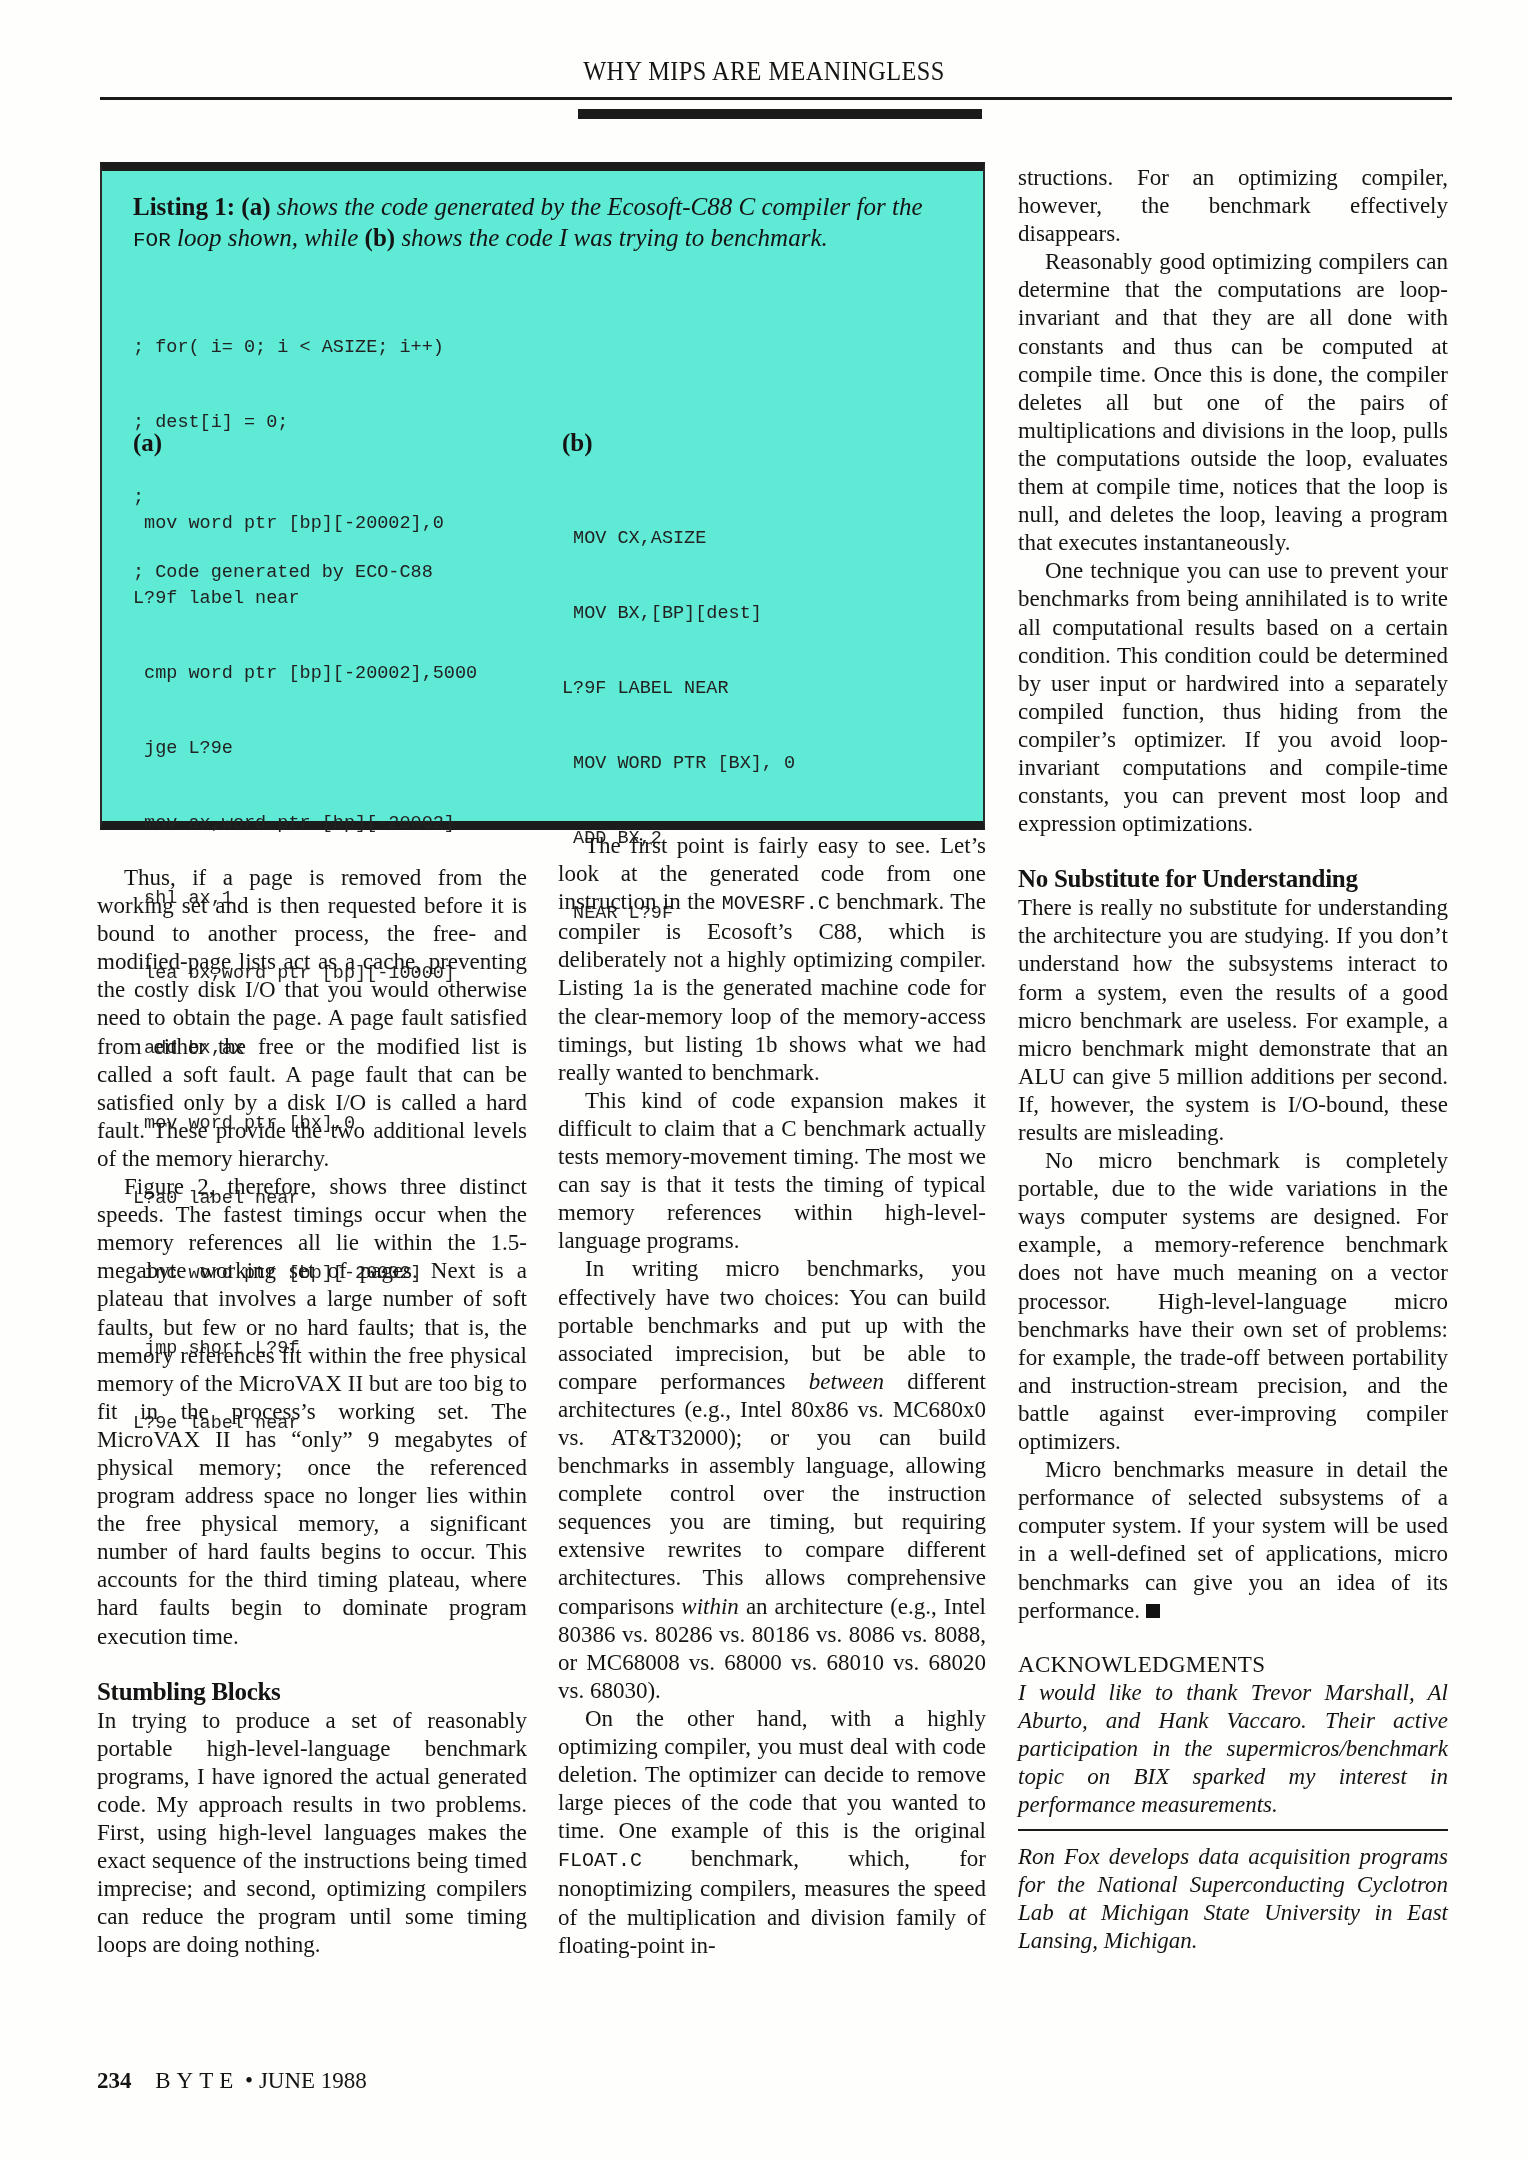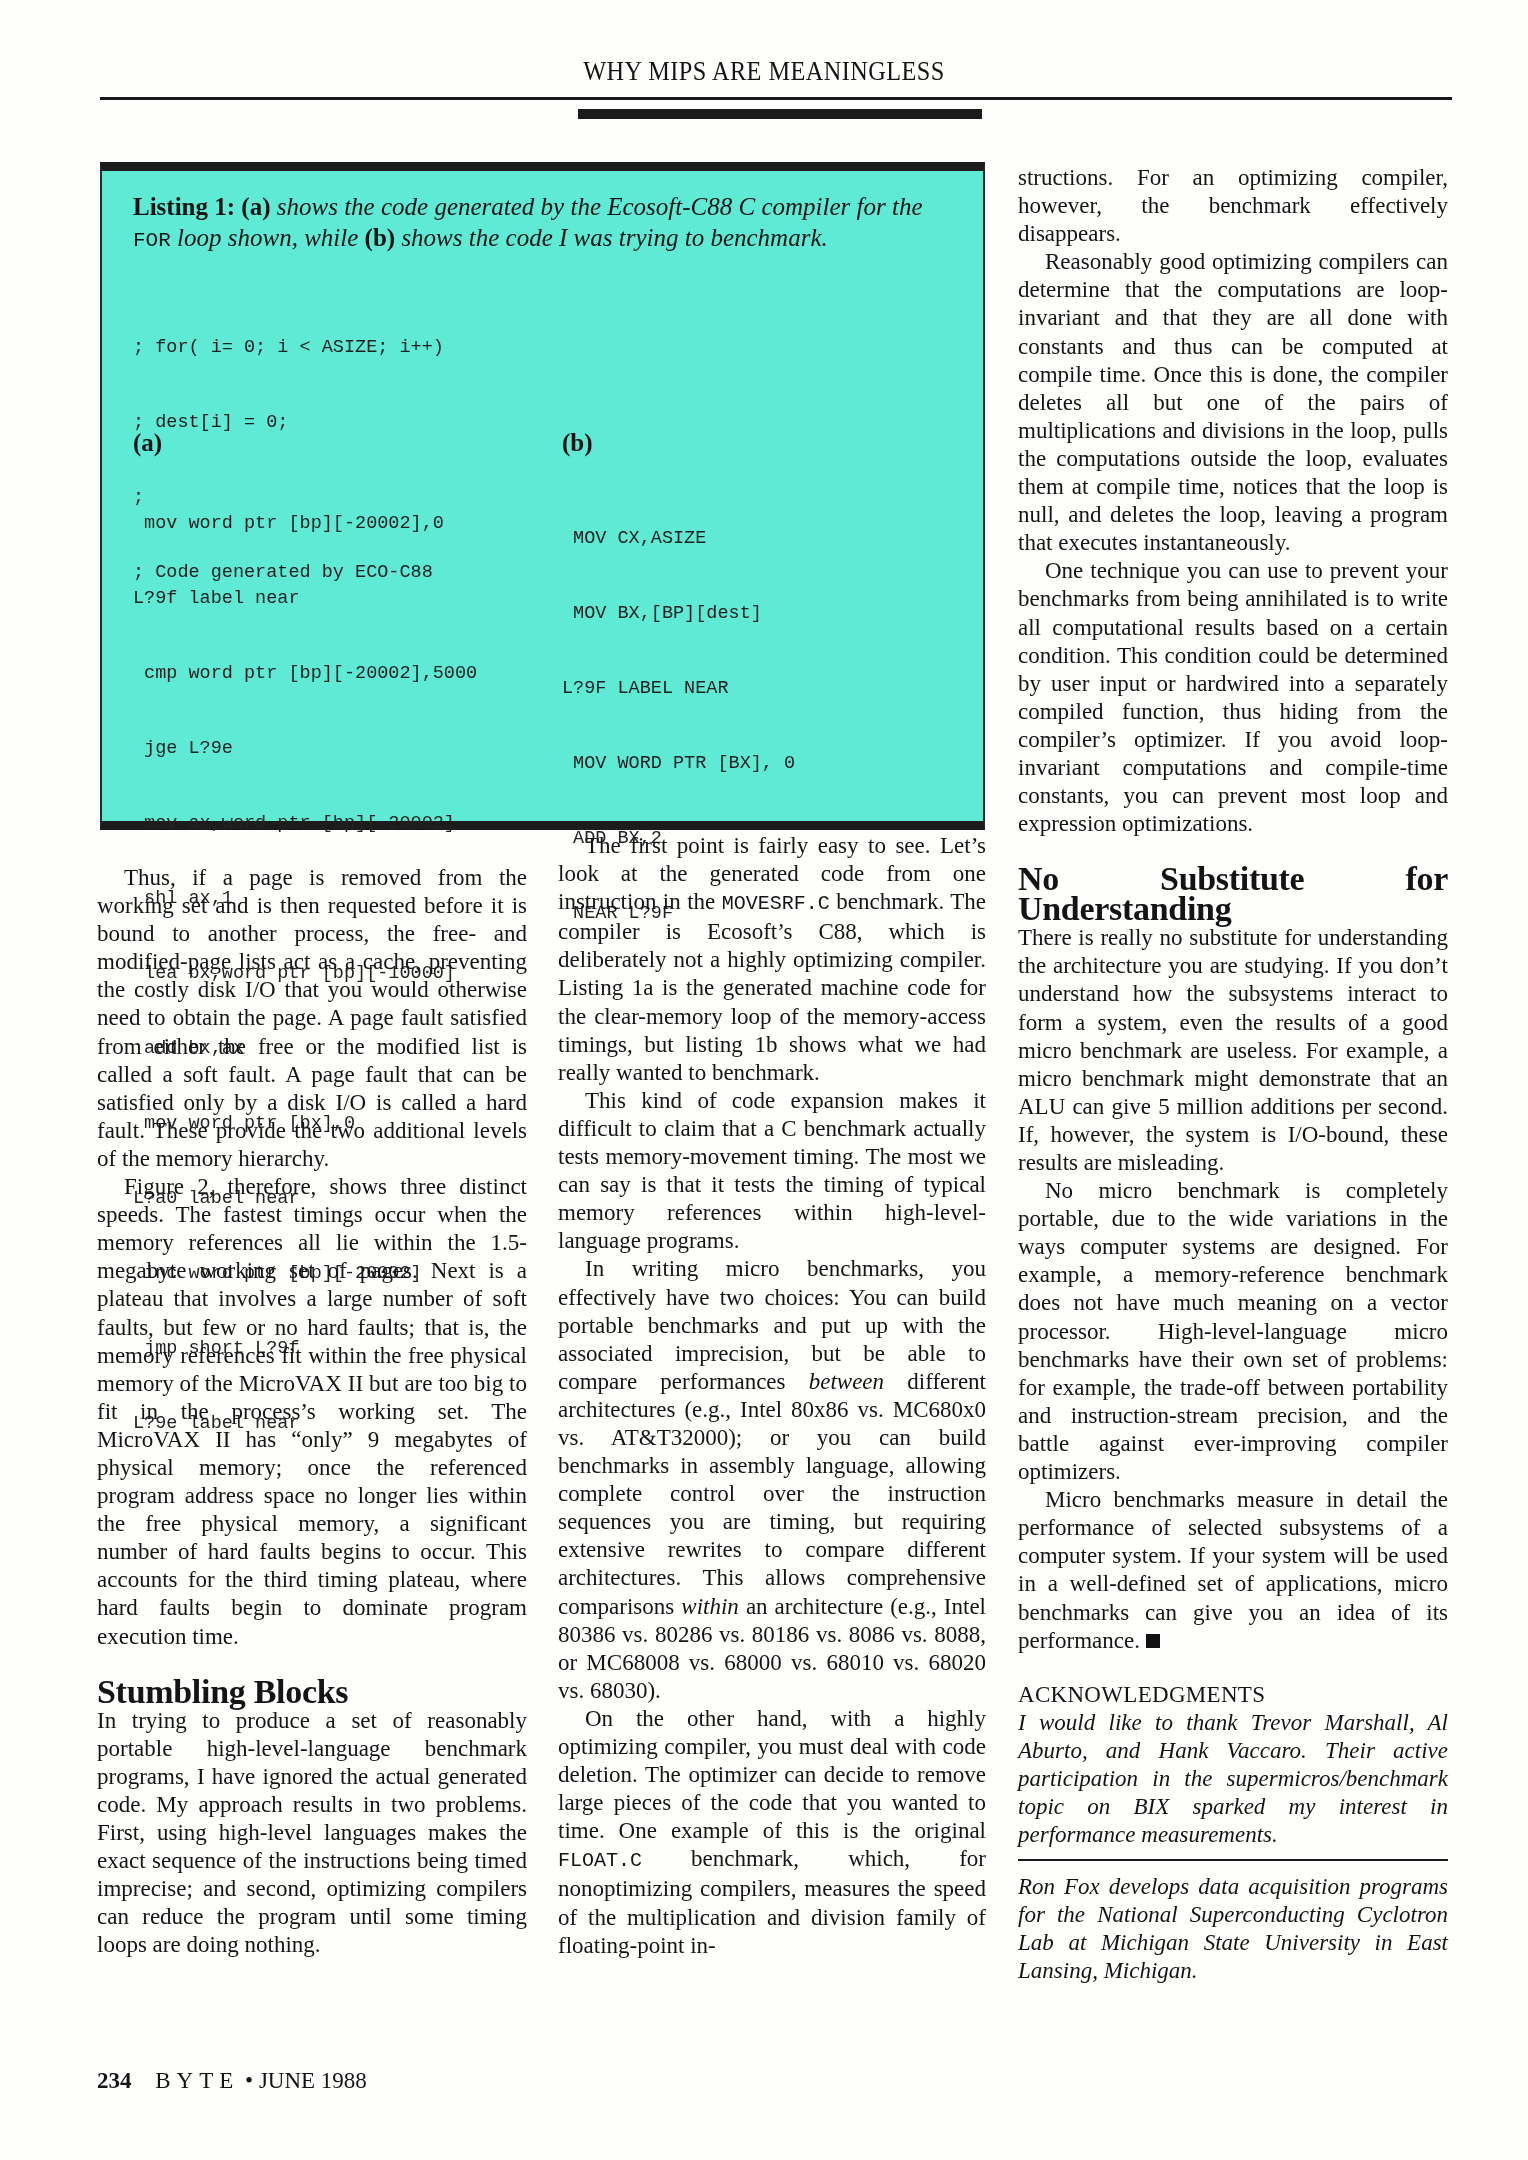--- a/index.html
+++ b/index.html
@@ -38,21 +38,21 @@
   .label-b { left: 460px; top: 258px; }
   .code-a { left: 31px; top: 290px; }
   .code-b { left: 460px; top: 305px; }
 
   .col {
     position: absolute; font-size: 23px; line-height: 28.1px; text-align: justify;
     hyphens: manual;
   }
   .col p { margin: 0; text-indent: 27px; }
   .col p.noind { text-indent: 0; }
-  .col h3 { margin: 0; font-size: 34px; font-weight: bold; line-height: 30px; letter-spacing: -0.3px; }
+  .col h3 { margin: 0; font-size: 25px; font-weight: bold; line-height: 30px; letter-spacing: -0.3px; }
   .col .mono { font-size: 20px; }
   .col-left { left: 97px; top: 864px; width: 430px; }
   .col-mid { left: 558px; top: 832px; width: 428px; }
   .col-right { left: 1018px; top: 164px; width: 430px; }
   .gap { height: 26px; }
   .ack-title { font-size: 23px; line-height: 28px; letter-spacing: 0.3px; margin: 0; }
   .italic-block { font-style: italic; text-indent: 0 !important; }
   .bio-rule { height: 2px; background: #1a1a1a; margin: 10px 0 12px 0; }
   .endmark { display: inline-block; width: 14px; height: 14px; background: #111; vertical-align: baseline; margin-left: 6px; }
 

